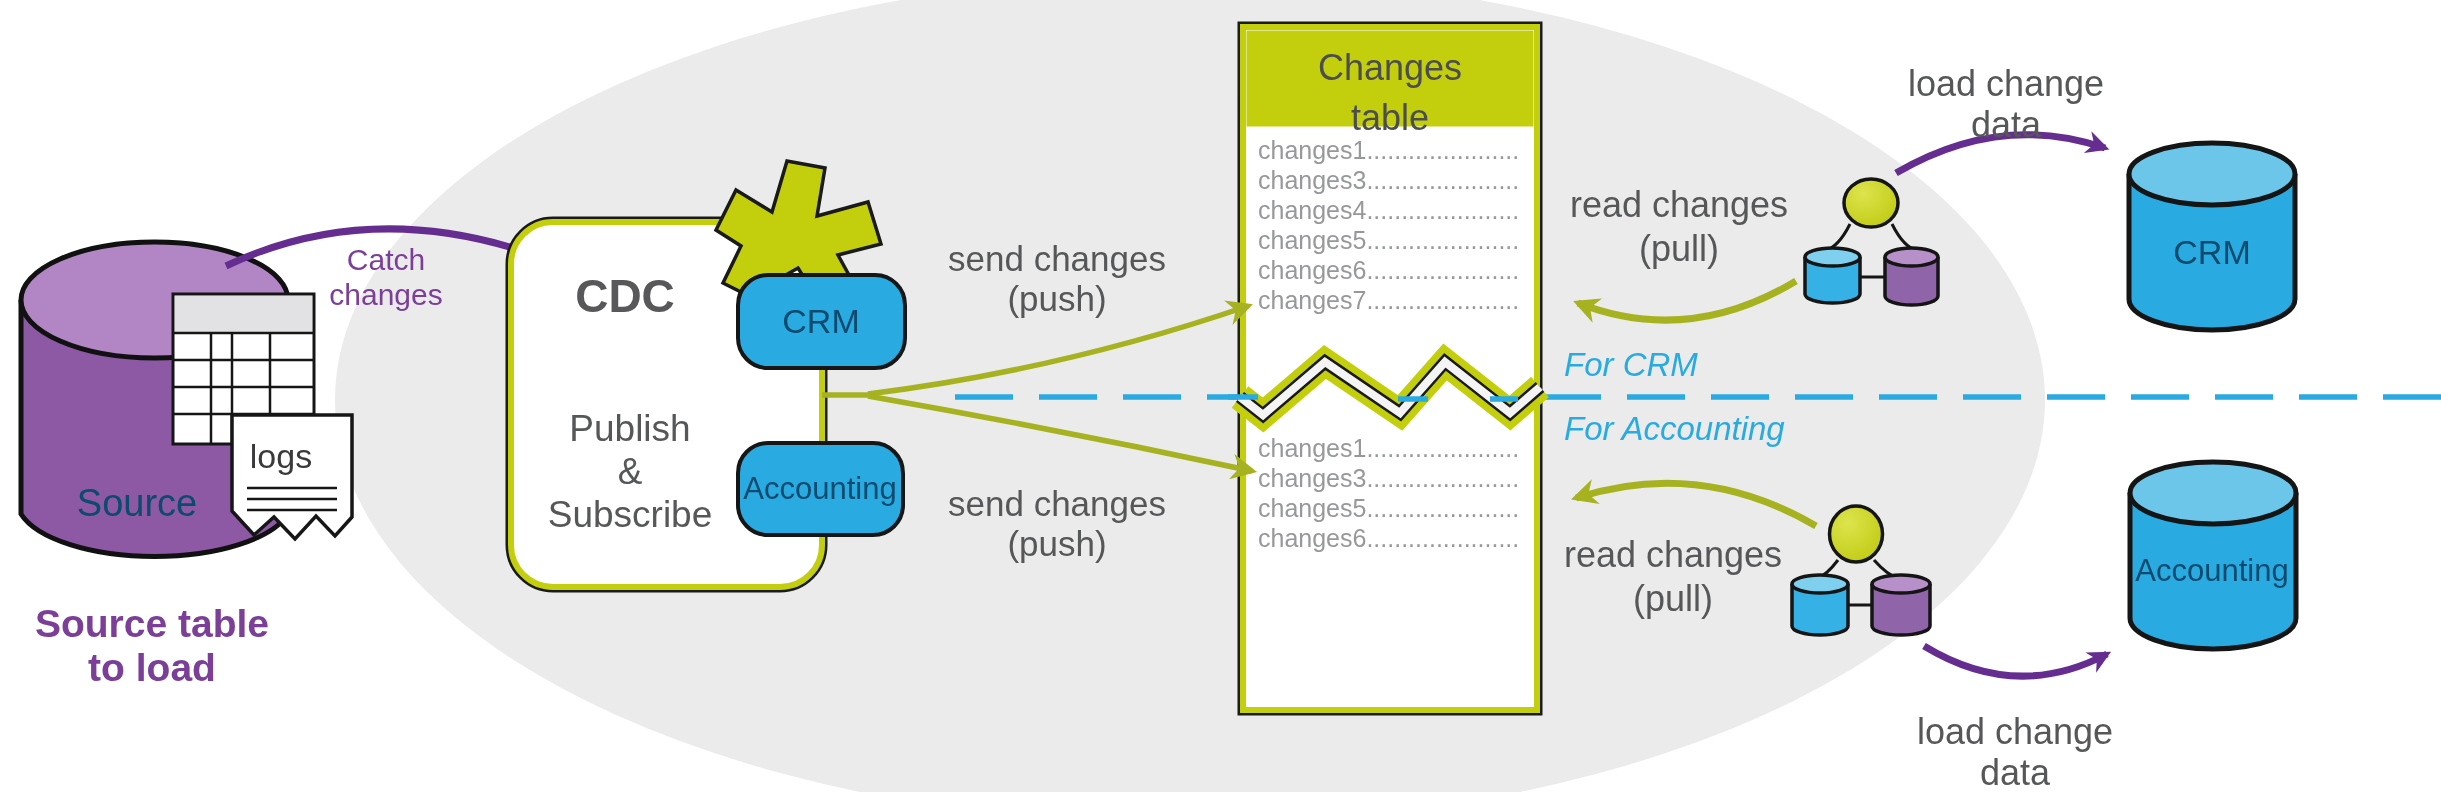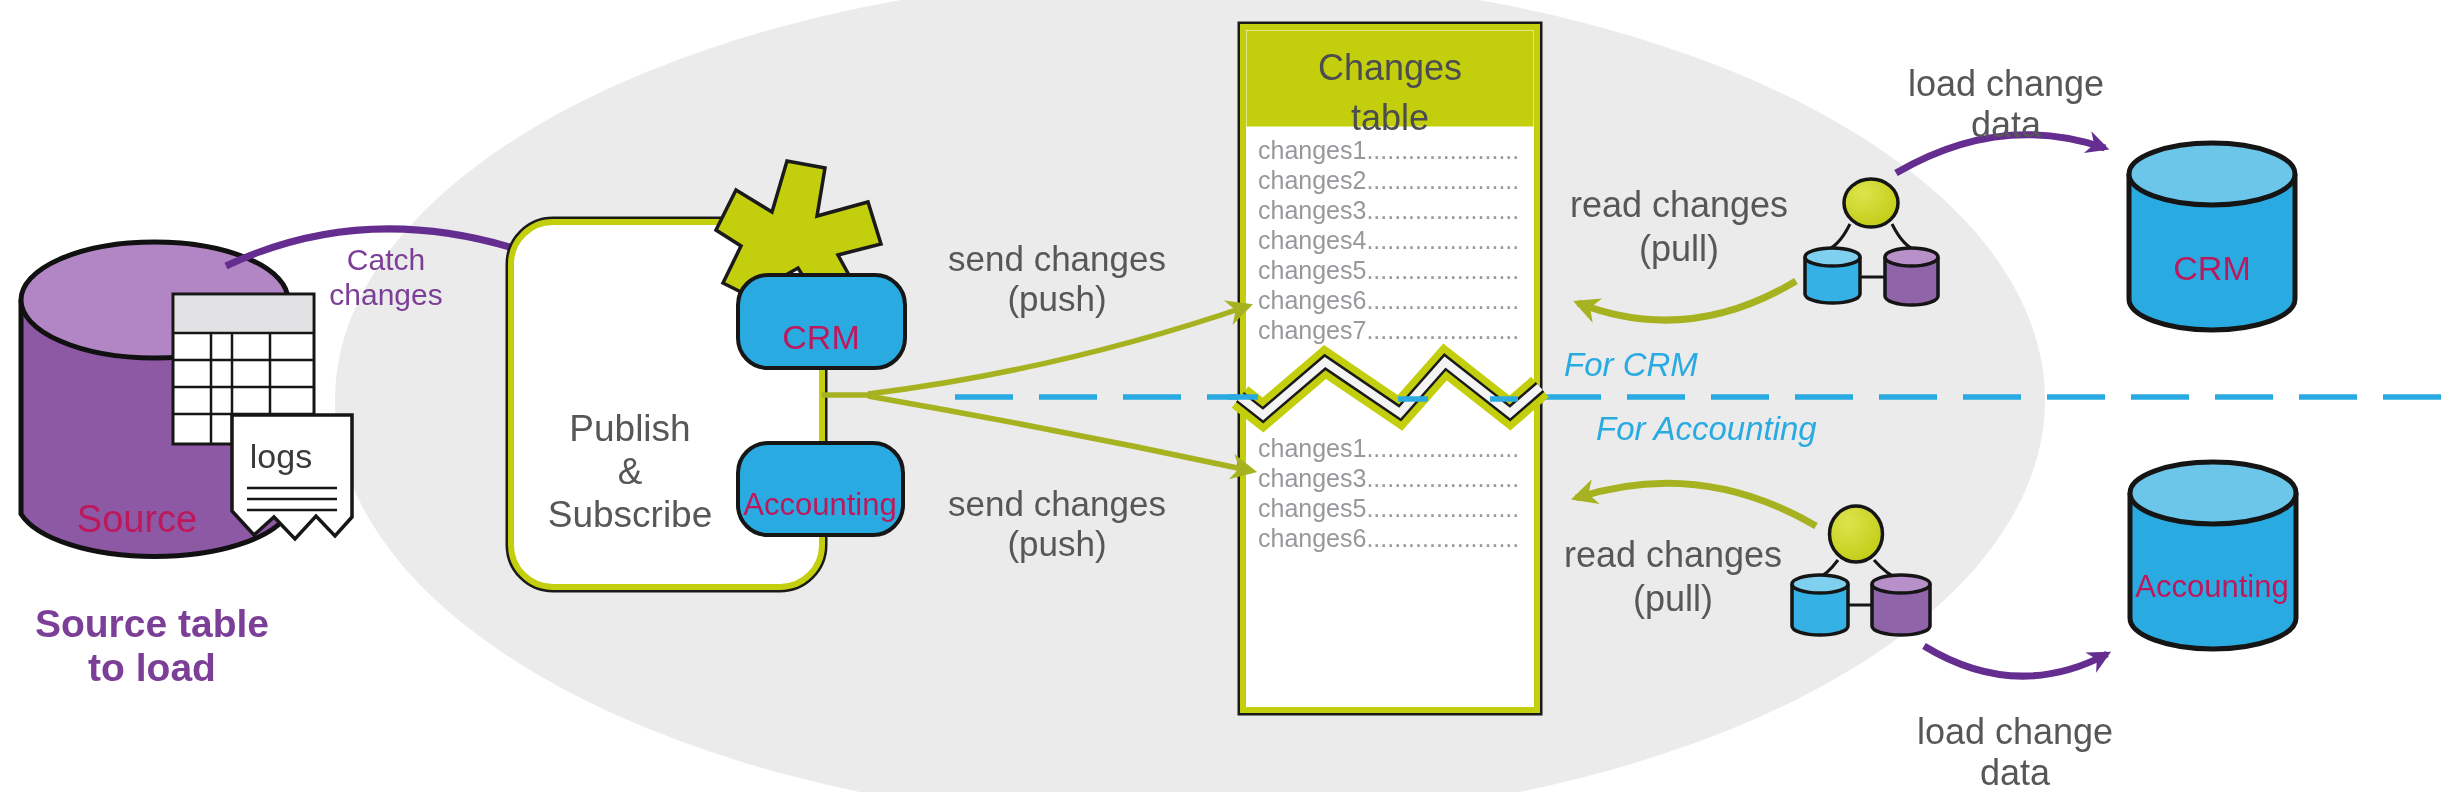--- a/index.html
+++ b/index.html
@@ -2,21 +2,21 @@
 <html><head>
 <meta charset="utf-8">
 <style>
   html,body{margin:0;padding:0;background:#ffffff;}
   #canvas{position:relative;width:2441px;height:792px;background:#ffffff;overflow:hidden;
           font-family:"Liberation Sans",sans-serif;}
   #diagram-svg{position:absolute;left:0;top:0;}
   .lbl{position:absolute;white-space:pre-line;text-align:center;color:#565759;line-height:1.15;}
   .purple{color:#7c3f98;}
   .bold{font-weight:bold;}
-  .white{color:#be185d;margin-top:16px;}
+  .white{color:#0c4a6e;}
   .blue-i{color:#29abe2;font-style:italic;font-weight:bold;}
   .rows{position:absolute;left:1258px;width:272px;text-align:left;font-size:25px;line-height:30px;
         color:#96989b;white-space:nowrap;overflow:hidden;}
   .rows div{height:30px;}
 </style>
 </head>
 <body>
 
 <div id="canvas">
 
@@ -145,41 +145,41 @@
 
 <div class="lbl purple" style="left:286px;top:243px;width:200px;font-size:30px;">Catch changes</div>
 
 <div class="lbl white" style="left:12px;top:482px;width:250px;font-size:38px;">Source</div>
 
 <div class="lbl" style="left:206px;top:437px;width:150px;font-size:34px;color:#3a3a3c;">logs</div>
 
 <div class="lbl purple bold" style="left:27px;top:602px;width:250px;font-size:39px;line-height:44px;">Source table
 to load</div>
 
+<div class="lbl bold" style="left:545px;top:270px;width:160px;font-size:46px;color:#58585a;">CDC</div>
 
 <div class="lbl" style="left:505px;top:407px;width:250px;font-size:37px;line-height:43px;">Publish
 &amp;
 Subscribe</div>
 
 <div class="lbl white" style="left:696px;top:302px;width:250px;font-size:34px;">CRM</div>
 
 <div class="lbl white" style="left:695px;top:471px;width:250px;font-size:31px;">Accounting</div>
 
 <div class="lbl" style="left:932px;top:239px;width:250px;font-size:35px;line-height:40px;">send changes
 (push)</div>
 
 <div class="lbl" style="left:932px;top:484px;width:250px;font-size:35px;line-height:40px;">send changes
 (push)</div>
 
 <div class="lbl" style="left:1265px;top:43px;width:250px;font-size:36px;line-height:50px;color:#4c4d4f;">Changes
 table</div>
 
 <div class="rows" style="top:135px;">
   <div>changes1......................</div>
-  <div>changes2......................</div>
   <div>changes3......................</div>
   <div>changes4......................</div>
   <div>changes5......................</div>
   <div>changes6......................</div>
   <div>changes7......................</div>
 </div>
 
 <div class="rows" style="top:433px;">
   <div>changes1......................</div>
   <div>changes3......................</div>
@@ -188,21 +188,21 @@
 </div>
 
 <div class="lbl" style="left:1554px;top:183px;width:250px;font-size:36px;line-height:44px;">read changes
 (pull)</div>
 
 <div class="lbl" style="left:1548px;top:533px;width:250px;font-size:36px;line-height:44px;">read changes
 (pull)</div>
 
 <div class="lbl blue-i" style="left:1564px;top:346px;width:300px;text-align:left;font-size:33px;font-weight:normal;">For CRM</div>
 
-<div class="lbl blue-i" style="left:1564px;top:410px;width:330px;text-align:left;font-size:33px;font-weight:normal;margin-left:32px;">For Accounting</div>
+<div class="lbl blue-i" style="left:1564px;top:410px;width:330px;text-align:left;font-size:33px;font-weight:normal;">For Accounting</div>
 
 <div class="lbl" style="left:1881px;top:63px;width:250px;font-size:36px;">load change data</div>
 
 <div class="lbl" style="left:1890px;top:711px;width:250px;font-size:36px;">load change data</div>
 
 <div class="lbl white" style="left:2087px;top:233px;width:250px;font-size:34px;">CRM</div>
 
 <div class="lbl white" style="left:2087px;top:553px;width:250px;font-size:31px;">Accounting</div>
 
 </div>

